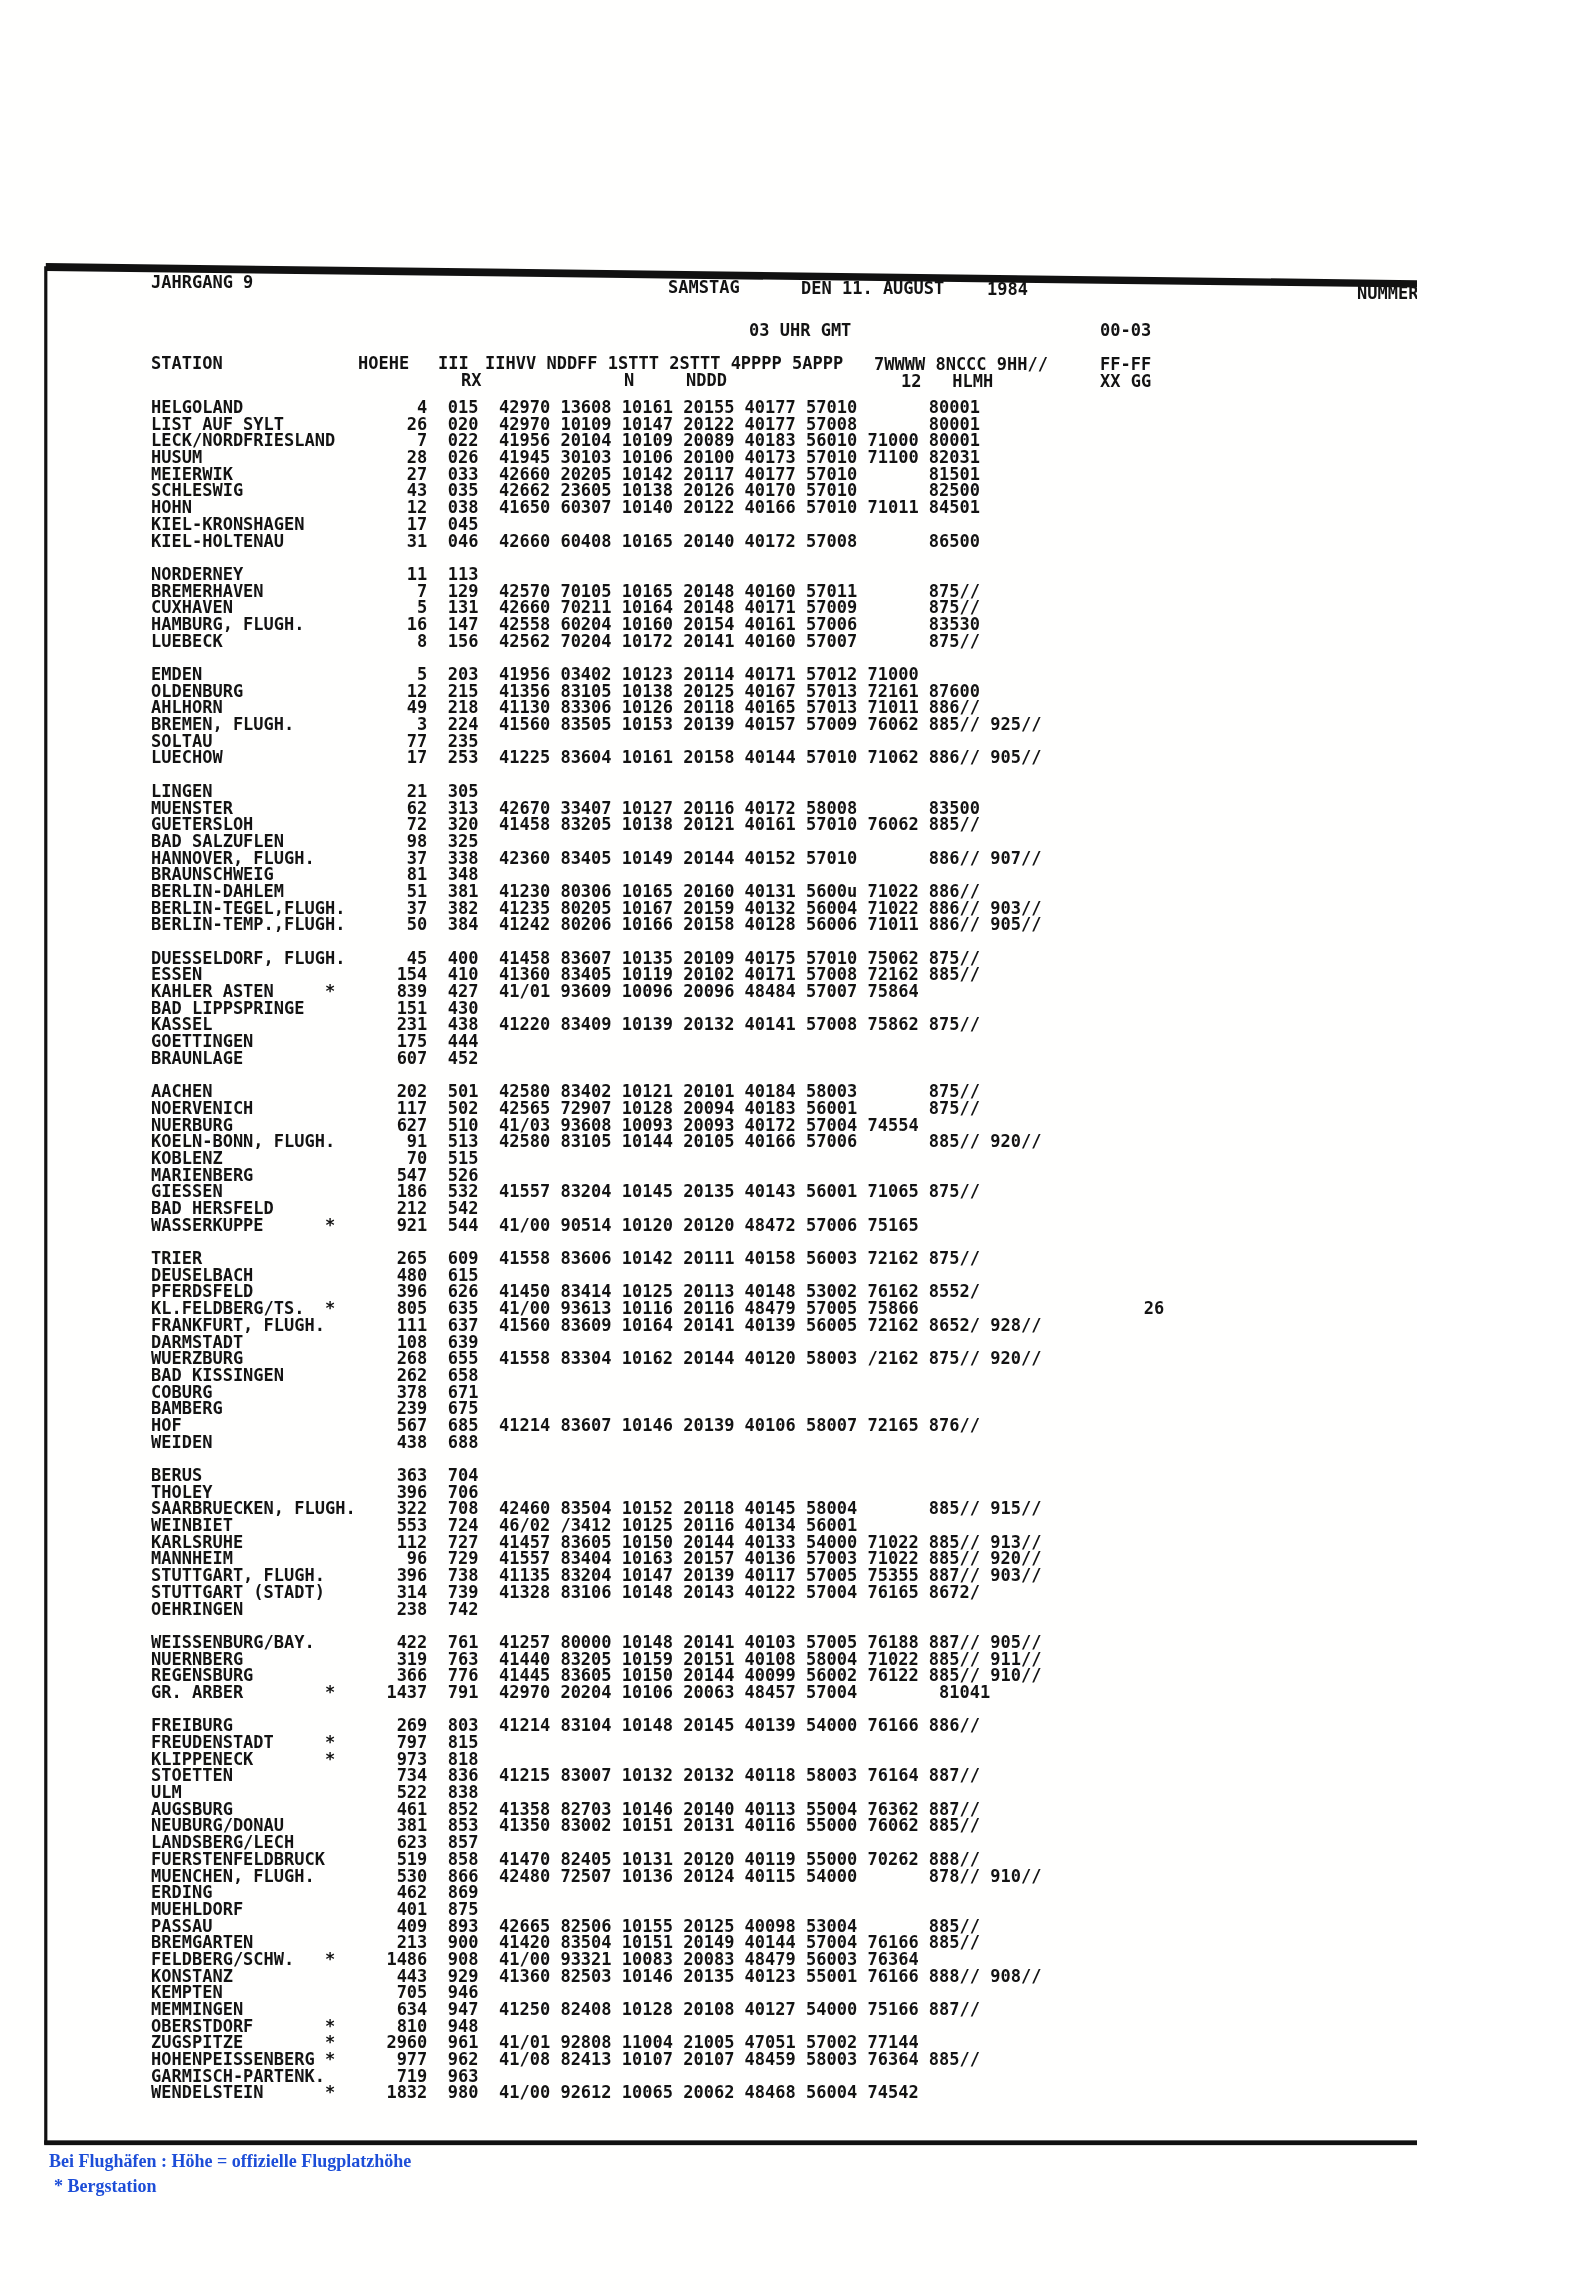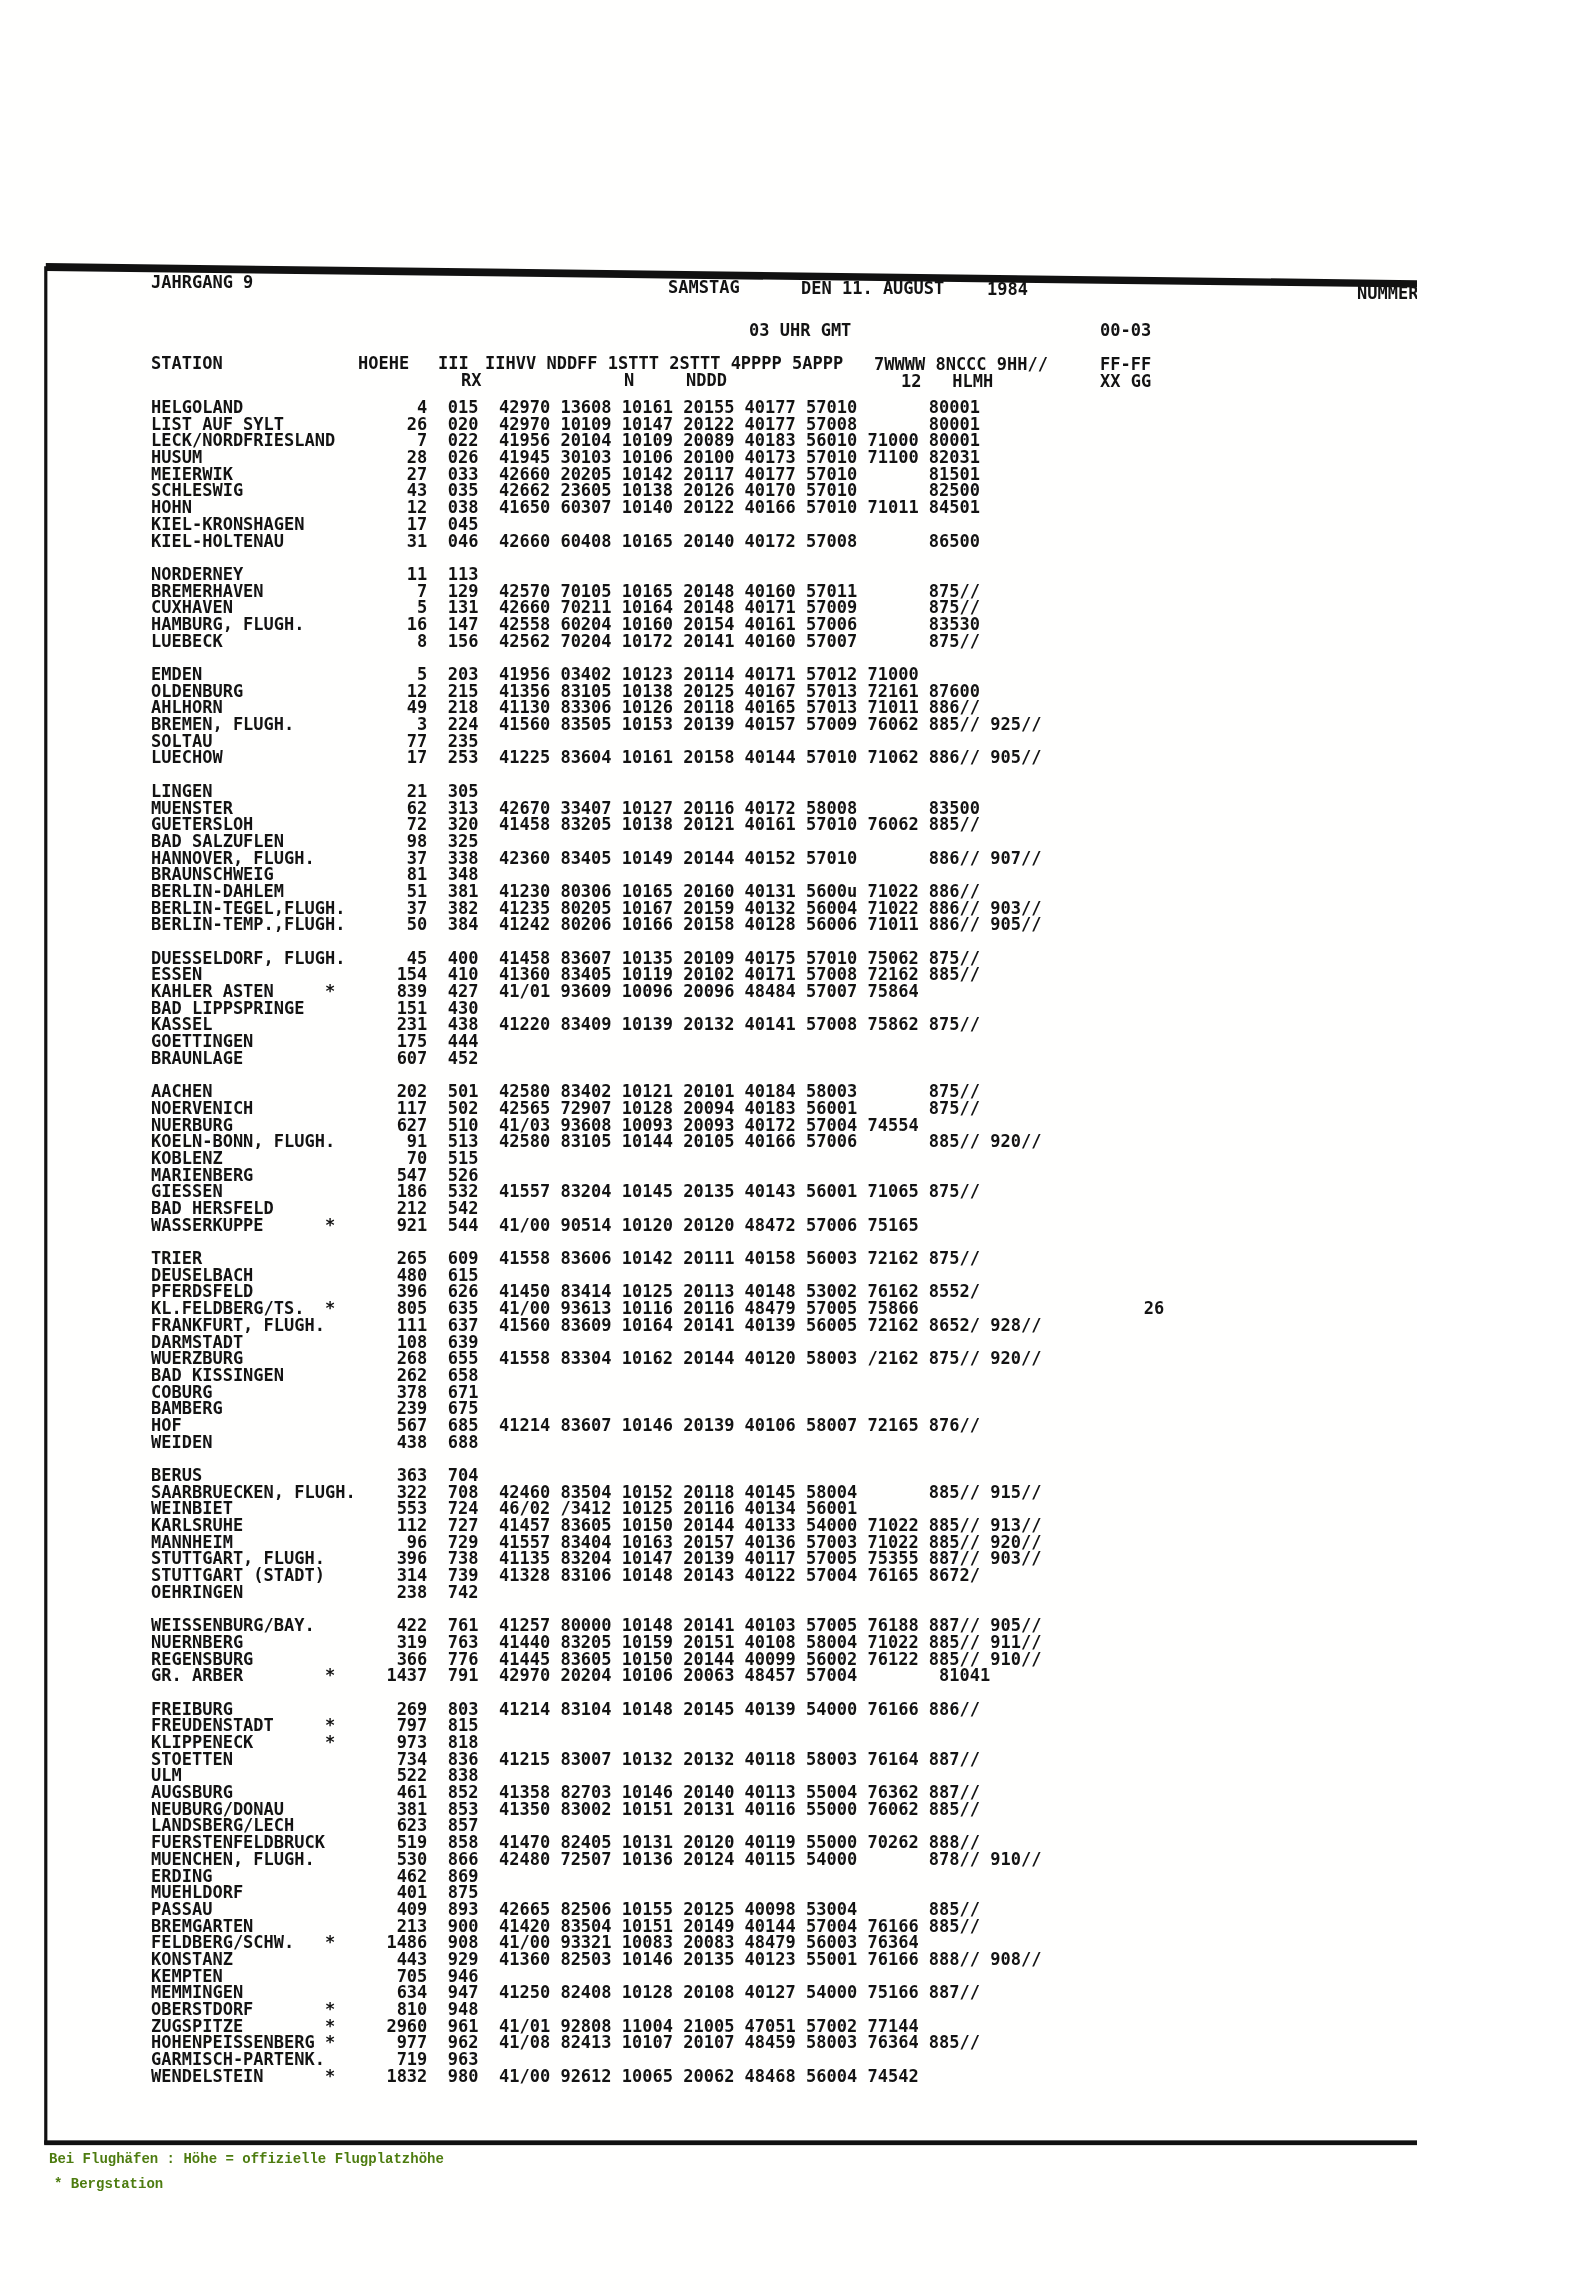--- a/index.html
+++ b/index.html
@@ -2,21 +2,21 @@
 <html style="font-size:12.8px"><head>
 <meta charset="utf-8">
 <style>
   html,body{margin:0;padding:0;background:#ffffff;}
   .page{position:relative;width:1417px;height:2295px;background:#fffffe;overflow:hidden;
         font-family:"DejaVu Sans Mono",monospace;color:#131313;}
   .hline{position:absolute;white-space:pre;font-size:17px;line-height:16.7px;font-weight:bold;letter-spacing:0;}
   #rows{position:absolute;left:151px;top:399px;font-size:17px;line-height:16.7px;font-weight:bold;}
   #rows .ln{height:16.7px;white-space:pre;}
   .borders{position:absolute;left:0;top:0;}
-  .footer{position:absolute;font-family:Liberation Mono, monospace;font-weight:bold;font-size:14px;color:#4d7c0f;white-space:pre;}
+  .footer{position:absolute;font-family:Liberation Serif, serif;font-weight:bold;font-size:18px;color:#1d4ed8;white-space:pre;}
 </style>
 </head>
 <body>
 
 <div class="page">
 
   <svg class="borders" width="1595" height="2295" viewBox="0 0 2000 2879">
     <polygon points="57,330 1978,354 1978,363 57,340" fill="#111"></polygon>
     <rect x="55" y="334" width="4" height="2356" fill="#111"></rect>
     <rect x="1974" y="356" width="3" height="2334" fill="#111"></rect>
@@ -104,20 +104,21 @@
       <div class="ln">FRANKFURT, FLUGH.       111  637  41560 83609 10164 20141 40139 56005 72162 8652/ 928//          </div>
       <div class="ln">DARMSTADT               108  639                                                                 </div>
       <div class="ln">WUERZBURG               268  655  41558 83304 10162 20144 40120 58003 /2162 875// 920//          </div>
       <div class="ln">BAD KISSINGEN           262  658                                                                 </div>
       <div class="ln">COBURG                  378  671                                                                 </div>
       <div class="ln">BAMBERG                 239  675                                                                 </div>
       <div class="ln">HOF                     567  685  41214 83607 10146 20139 40106 58007 72165 876//                </div>
       <div class="ln">WEIDEN                  438  688                                                                 </div>
       <div class="ln"> </div>
       <div class="ln">BERUS                   363  704                                                                 </div>
+      <div class="ln">THOLEY                  396  706                                                                 </div>
       <div class="ln">SAARBRUECKEN, FLUGH.    322  708  42460 83504 10152 20118 40145 58004       885// 915//          </div>
       <div class="ln">WEINBIET                553  724  46/02 /3412 10125 20116 40134 56001                            </div>
       <div class="ln">KARLSRUHE               112  727  41457 83605 10150 20144 40133 54000 71022 885// 913//          </div>
       <div class="ln">MANNHEIM                 96  729  41557 83404 10163 20157 40136 57003 71022 885// 920//          </div>
       <div class="ln">STUTTGART, FLUGH.       396  738  41135 83204 10147 20139 40117 57005 75355 887// 903//          </div>
       <div class="ln">STUTTGART (STADT)       314  739  41328 83106 10148 20143 40122 57004 76165 8672/                </div>
       <div class="ln">OEHRINGEN               238  742                                                                 </div>
       <div class="ln"> </div>
       <div class="ln">WEISSENBURG/BAY.        422  761  41257 80000 10148 20141 40103 57005 76188 887// 905//          </div>
       <div class="ln">NUERNBERG               319  763  41440 83205 10159 20151 40108 58004 71022 885// 911//          </div>

